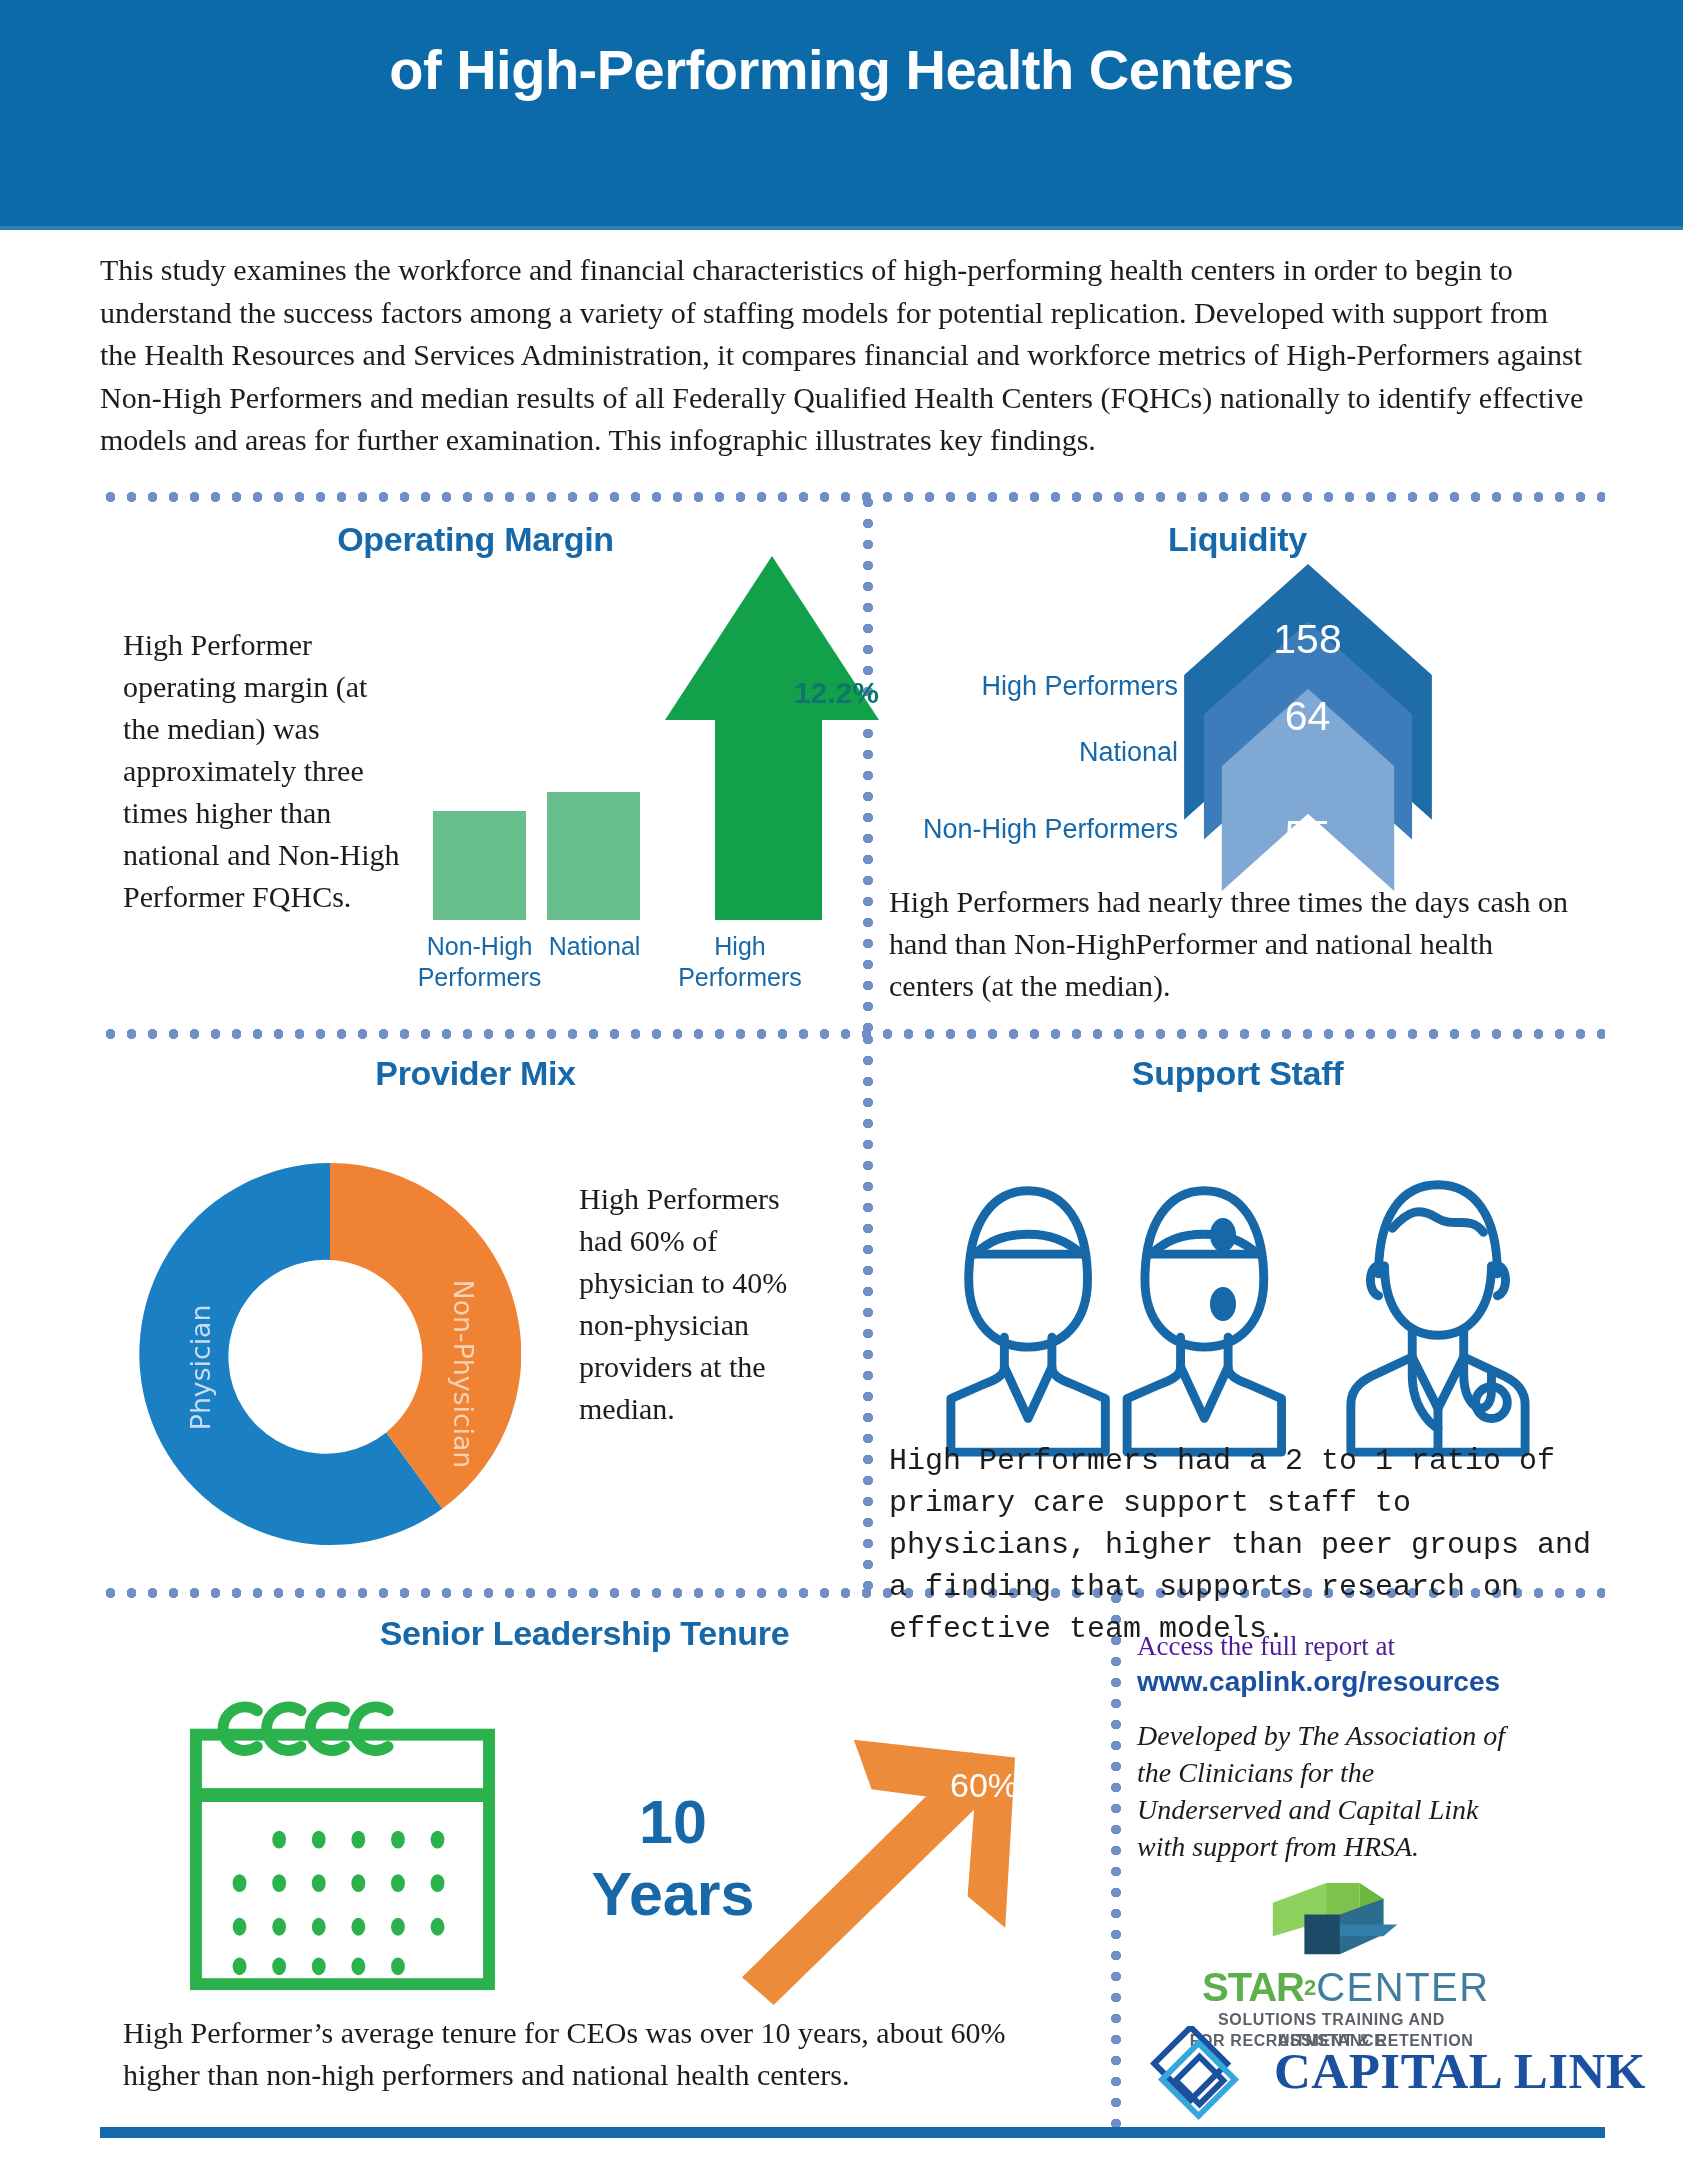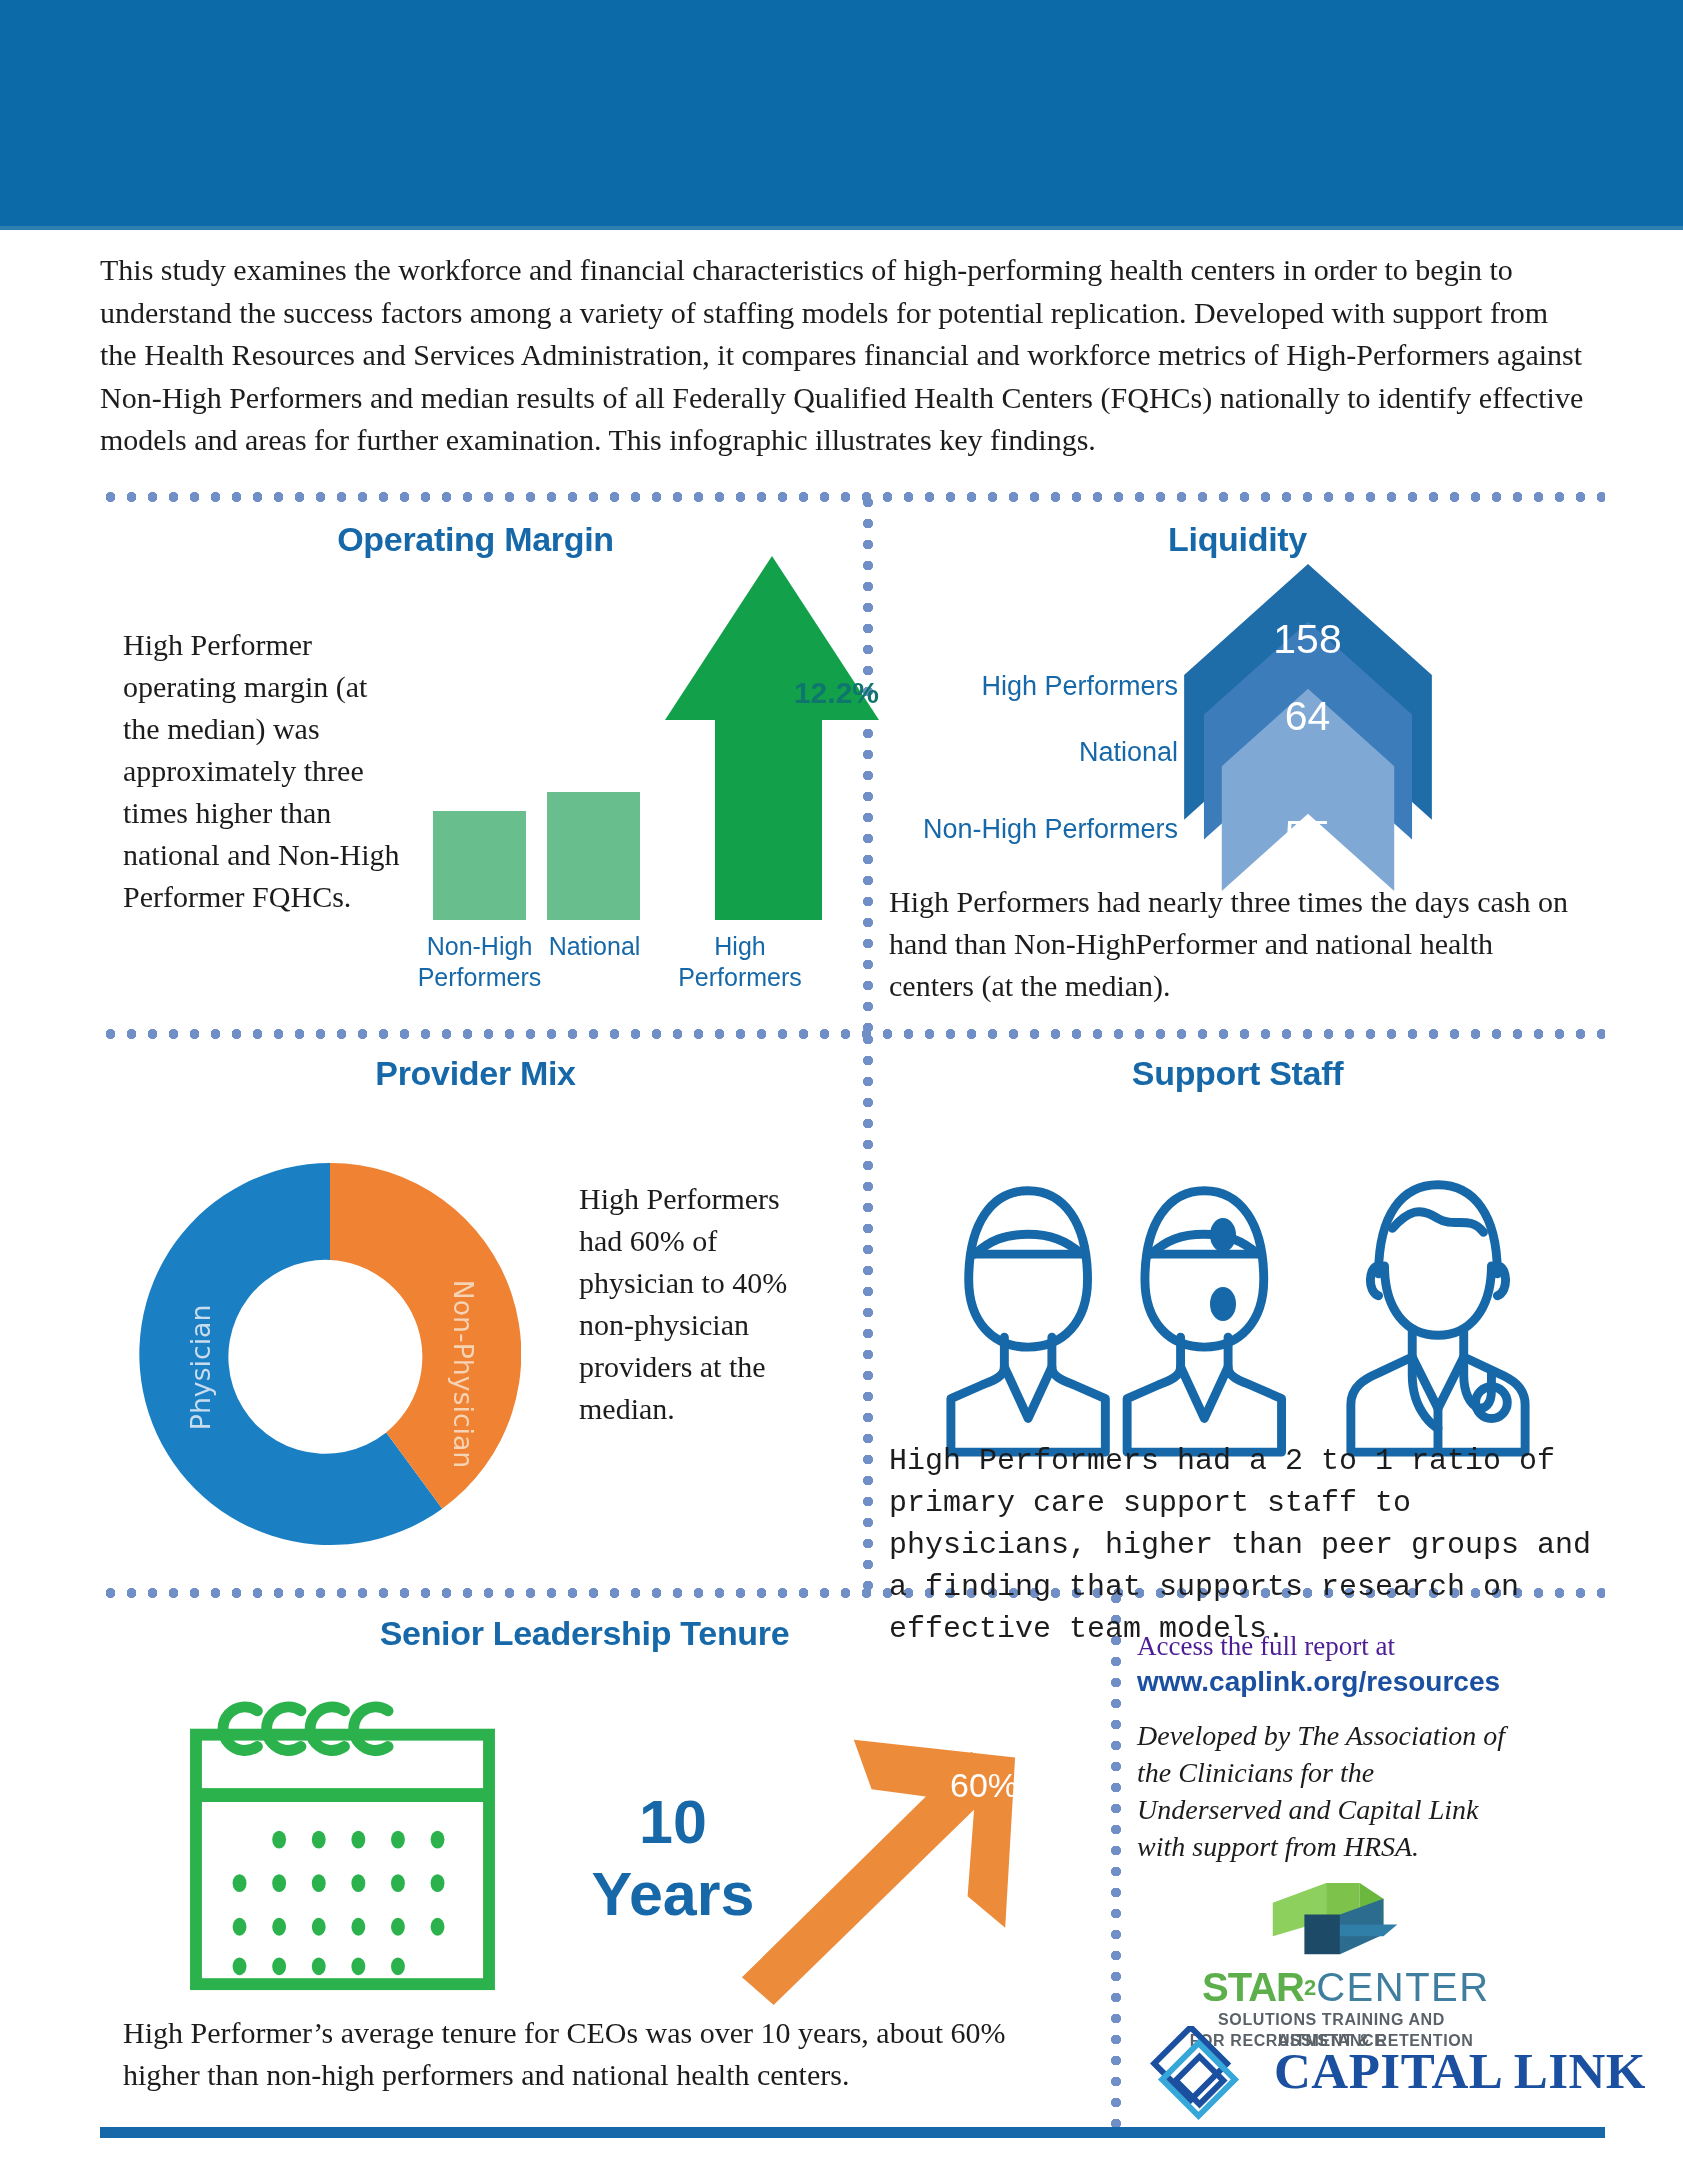--- a/index.html
+++ b/index.html
@@ -75,20 +75,21 @@
            font-weight:bold;font-size:51px;letter-spacing:0.5px;white-space:nowrap;margin-left:12px;}
 
   .bottom-rule{position:absolute;left:100px;top:2127px;width:1505px;height:11px;
                background:#1668A8;}
 </style>
 </head>
 <body>
 
 <div class="header">
   <div class="header-title">
+    <div>of High-Performing Health Centers</div>
   </div>
 </div>
 <div class="header-rule"></div>
 
 <div class="intro">This study examines the workforce and financial characteristics of high-performing health centers in order to begin to understand the success factors among a variety of staffing models for potential replication. Developed with support from the Health Resources and Services Administration, it compares financial and workforce metrics of High-Performers against Non-High Performers and median results of all Federally Qualified Health Centers (FQHCs) nationally to identify effective models and areas for further examination. This infographic illustrates key findings.</div>
 
 <div class="hdiv" style="left:100px;top:492px;width:1505px;"></div>
 <div class="hdiv" style="left:100px;top:1029px;width:1505px;"></div>
 <div class="hdiv" style="left:100px;top:1588px;width:1505px;"></div>
 <div class="vdiv" style="left:863px;top:492px;height:543px;"></div>

